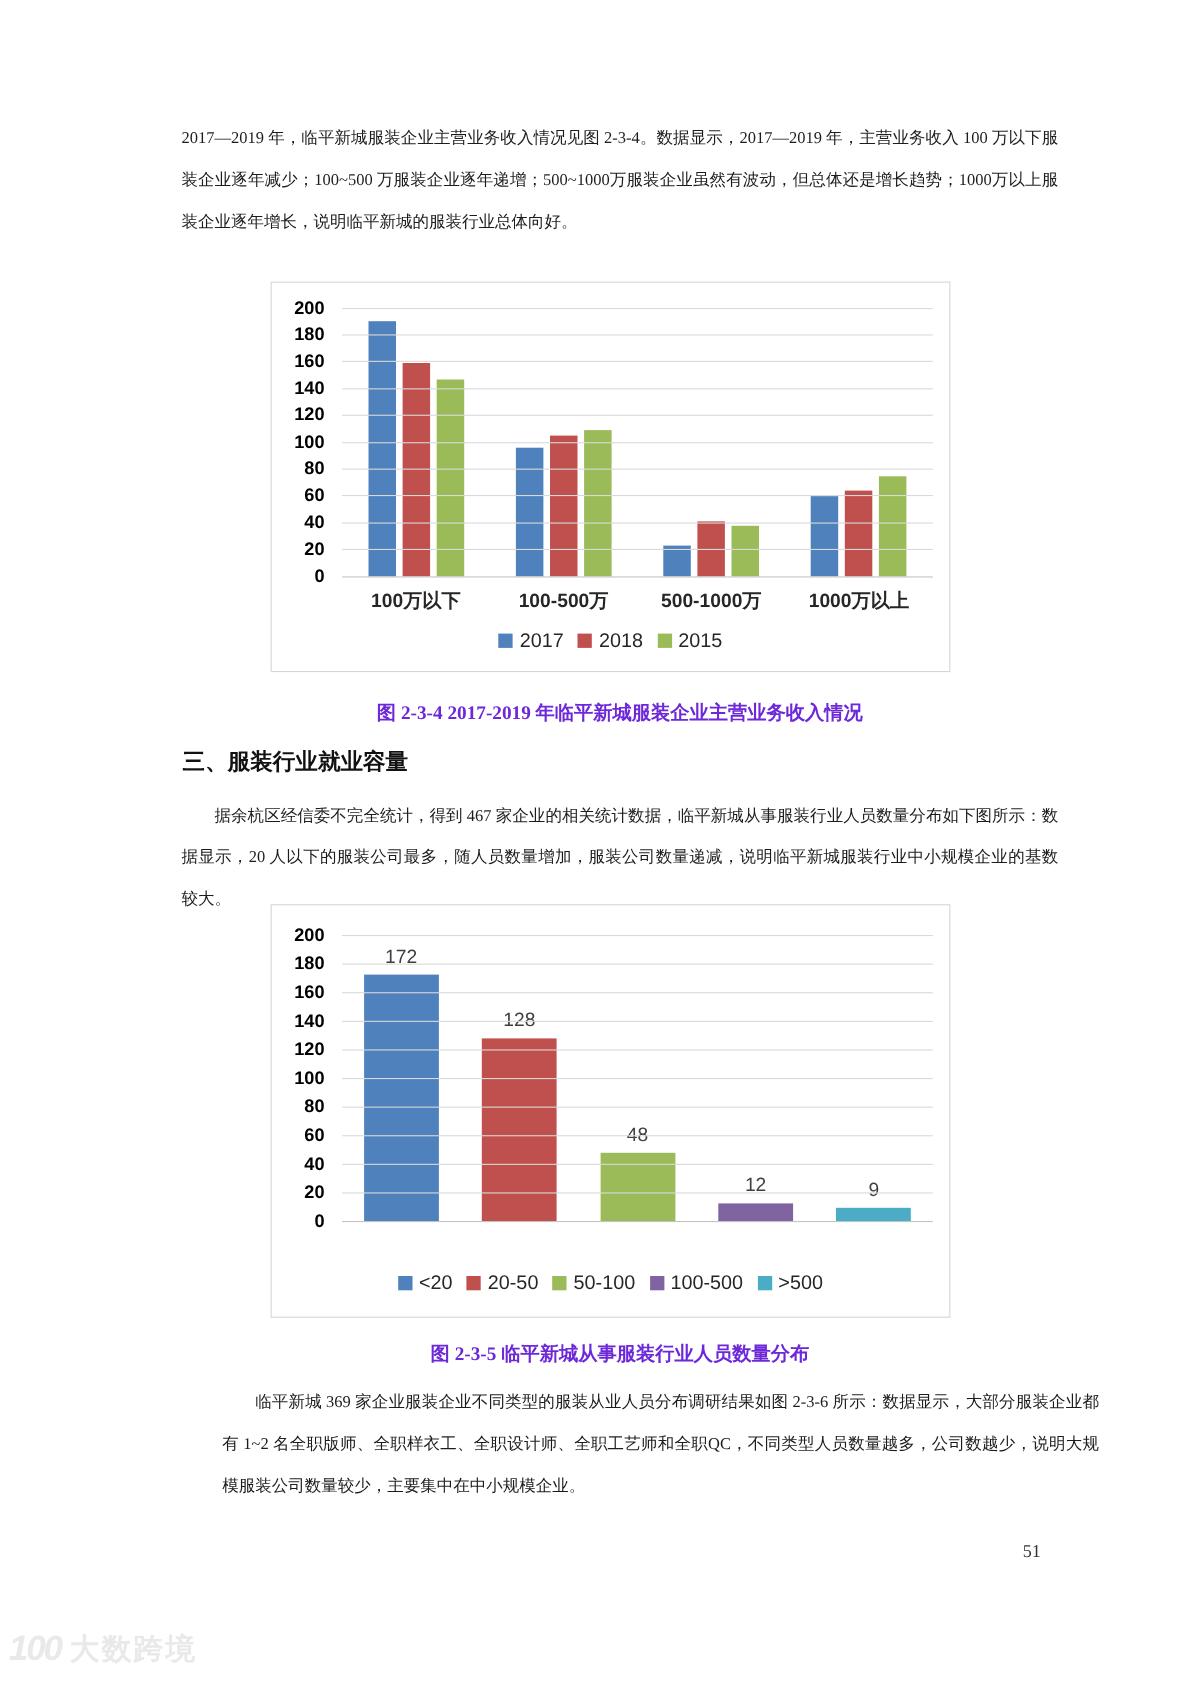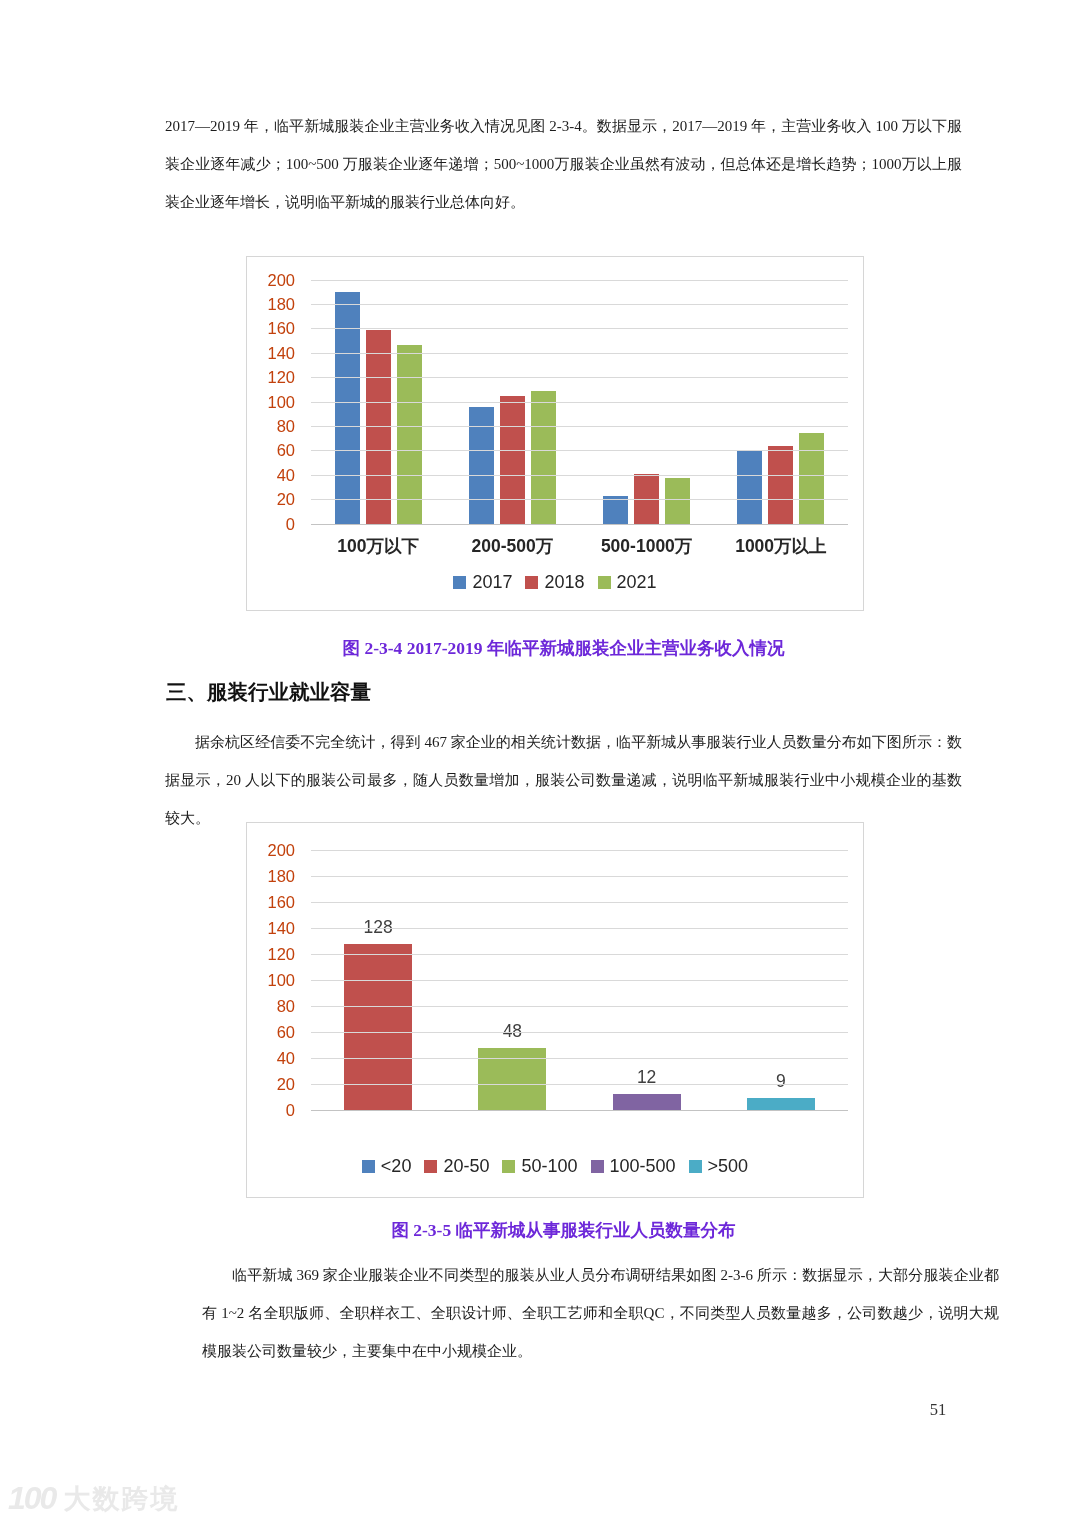--- a/index.html
+++ b/index.html
@@ -36,21 +36,21 @@
   #chart2 .plot { top:27px;  height:260px; }
 
   .gridline { position:absolute; left:0; right:0; height:1px; background:#d9d9d9; }
   .gridline.zero { background:#c3c3c3; }
 
   .y-axis { position:absolute; left:0; width:58px; }
   #chart1 .y-axis { top:23px; height:244px; }
   #chart2 .y-axis { top:27px; height:260px; }
   .ytick {
     position:absolute; right:10px; transform:translateY(50%);
-    font-size:16.5px; color:#c2410c; line-height:1;
+    font-size:16.5px; color:#000000; line-height:1;font-weight:bold;
   }
 
   .groups {
     position:absolute; left:0; right:0; top:0; bottom:0;
     display:flex; align-items:flex-end;
   }
   .group { flex:1; display:flex; justify-content:center; align-items:flex-end; gap:6px; }
   .bar { width:25px; position:relative; }
   #chart2 .bar { width:68px; }
   .data-label {
@@ -145,36 +145,36 @@
         <div class="gridline" style="bottom: calc(40% - 0.5px);"></div>
         <div class="gridline" style="bottom: calc(50% - 0.5px);"></div>
         <div class="gridline" style="bottom: calc(60% - 0.5px);"></div>
         <div class="gridline" style="bottom: calc(70% - 0.5px);"></div>
         <div class="gridline" style="bottom: calc(80% - 0.5px);"></div>
         <div class="gridline" style="bottom: calc(90% - 0.5px);"></div>
         <div class="gridline" style="bottom: calc(100% - 0.5px);"></div>
       </div>
     <div class="cat-labels">
         <div class="cat-label">100万以下</div>
-        <div class="cat-label">200-500万</div>
+        <div class="cat-label">100-500万</div>
         <div class="cat-label">500-1000万</div>
         <div class="cat-label">1000万以上</div>
       </div>
     <div class="legend">
         <span class="legend-item">
           <span class="swatch" style="background: rgb(79, 129, 189);"></span>
           <span>2017</span>
         </span>
         <span class="legend-item">
           <span class="swatch" style="background: rgb(192, 80, 77);"></span>
           <span>2018</span>
         </span>
         <span class="legend-item">
           <span class="swatch" style="background: rgb(155, 187, 89);"></span>
-          <span>2021</span>
+          <span>2015</span>
         </span>
       </div>
   </div>
 
   <div class="caption" style="top:636px;">图 2-3-4 2017-2019 年临平新城服装企业主营业务收入情况</div>
 
   <div class="heading" style="top:678px;">三、服装行业就业容量</div>
 
   <p class="para indent" style="top:723px;">据余杭区经信委不完全统计，得到 467 家企业的相关统计数据，临平新城从事服装行业人员数量分布如下图所示：数据显示，20 人以下的服装公司最多，随人员数量增加，服装公司数量递减，说明临平新城服装行业中小规模企业的基数较大。</p>
 
@@ -188,20 +188,25 @@
         <div class="ytick" style="bottom: 50%;">100</div>
         <div class="ytick" style="bottom: 60%;">120</div>
         <div class="ytick" style="bottom: 70%;">140</div>
         <div class="ytick" style="bottom: 80%;">160</div>
         <div class="ytick" style="bottom: 90%;">180</div>
         <div class="ytick" style="bottom: 100%;">200</div>
       </div>
     <div class="plot">
       <div class="groups">
           <div class="group">
+            <div class="bar" style="height: 223.6px; background: rgb(79, 129, 189);">
+              <div class="data-label">172</div>
+            </div>
+          </div>
+          <div class="group">
             <div class="bar" style="height: 166.4px; background: rgb(192, 80, 77);">
               <div class="data-label">128</div>
             </div>
           </div>
           <div class="group">
             <div class="bar" style="height: 62.4px; background: rgb(155, 187, 89);">
               <div class="data-label">48</div>
             </div>
           </div>
           <div class="group">

